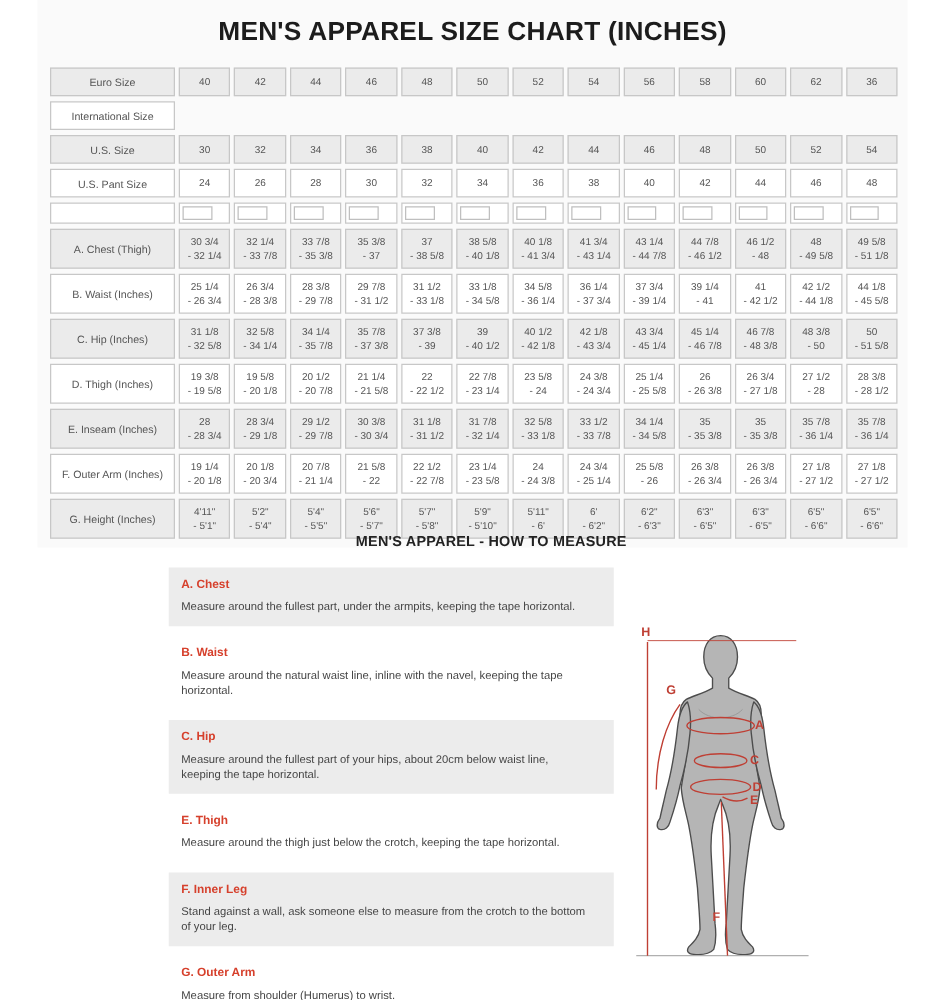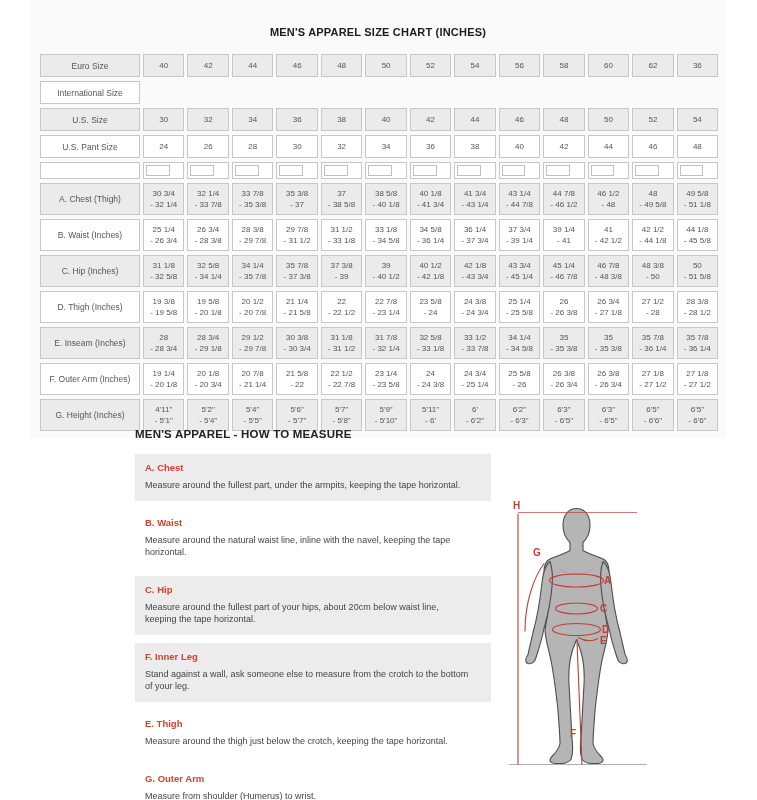--- a/index.html
+++ b/index.html
@@ -2,37 +2,37 @@
 <html><head>
 <meta charset="utf-8">
 <style>
   html,body{margin:0;padding:0;}
   body{
     width:757px;height:800px;overflow:hidden;position:relative;
     background:#ffffff;font-family:"Liberation Sans", sans-serif;
   }
   
   .chart-panel{position:absolute;left:30px;top:0;width:696px;height:438px;background:#fafafa;}
-  .chart-title{text-align:center;padding-top:26px;font-size:11px;font-weight:bold;color:#1c1c1c;letter-spacing:.2px;}
+  .chart-title{text-align:center;padding-top:14px;font-size:21px;font-weight:bold;color:#1c1c1c;letter-spacing:.2px;}
   .size-table{margin:16px 8px 0 10px;}
   .trow{display:flex;gap:3px;margin-bottom:4px;}
   .cell{border:1px solid #c7c7c7;background:#fff;display:flex;align-items:center;justify-content:center;
         font-size:8px;color:#555;box-sizing:border-box;text-align:center;}
   .cell.shaded{background:#ebebeb;}
   .cell.label{flex:0 0 100px;font-size:8.5px;}
   .cells{flex:1;display:flex;gap:3px;min-width:0;}
   .cells .cell{flex:1;min-width:0;}
   .hdr .cell{height:23px;}
   .sel .cell{height:17px;background:#fff;justify-content:flex-start;}
   .selbox{width:55%;height:9px;border:1px solid #bfbfbf;background:#fff;margin-left:2px;}
   .meas .cell{height:32px;}
   .cell.two{flex-direction:column;line-height:11px;justify-content:center;}
   
   .measure-section{position:absolute;left:135px;top:428px;width:516px;}
-  .measure-title{font-size:11.5px;font-weight:bold;color:#222;margin:0 0 14px 0;letter-spacing:.2px;}
+  .measure-title{font-size:11.5px;font-weight:bold;color:#222;margin:0 0 14px 0;letter-spacing:.2px;text-align:center;}
   .measure-flex{display:flex;align-items:flex-start;}
   .blocks{width:356px;flex:0 0 356px;}
   .block{padding:8px 22px 10px 10px;margin-bottom:8px;}
   .block.shaded{background:#ececec;}
   .bh{font-size:9.5px;font-weight:bold;color:#d6402c;margin-bottom:6px;}
   .bt{font-size:9px;color:#454545;line-height:12px;}
   .figure-wrap{margin-left:6px;margin-top:12px;}
 </style>
 </head>
 <body>
@@ -552,27 +552,27 @@
           <div class="bt">Measure around the fullest part, under the armpits, keeping the tape horizontal.</div>
         </div>
         <div class="block">
           <div class="bh">B. Waist</div>
           <div class="bt">Measure around the natural waist line, inline with the navel, keeping the tape horizontal.</div>
         </div>
         <div class="block shaded">
           <div class="bh">C. Hip</div>
           <div class="bt">Measure around the fullest part of your hips, about 20cm below waist line, keeping the tape horizontal.</div>
         </div>
+        <div class="block">
+          <div class="bh">E. Thigh</div>
+          <div class="bt">Measure around the thigh just below the crotch, keeping the tape horizontal.</div>
+        </div>
         <div class="block shaded">
           <div class="bh">F. Inner Leg</div>
           <div class="bt">Stand against a wall, ask someone else to measure from the crotch to the bottom of your leg.</div>
-        </div>
-        <div class="block">
-          <div class="bh">E. Thigh</div>
-          <div class="bt">Measure around the thigh just below the crotch, keeping the tape horizontal.</div>
         </div>
         <div class="block">
           <div class="bh">G. Outer Arm</div>
           <div class="bt">Measure from shoulder (Humerus) to wrist.</div>
         </div>
       </div>
     <div class="figure-wrap">
       <svg width="150" height="345" viewBox="0 0 150 340">
 
         <g fill="#b5b5b5" stroke="#4d4d4d" stroke-width="1.1" stroke-linejoin="round">

